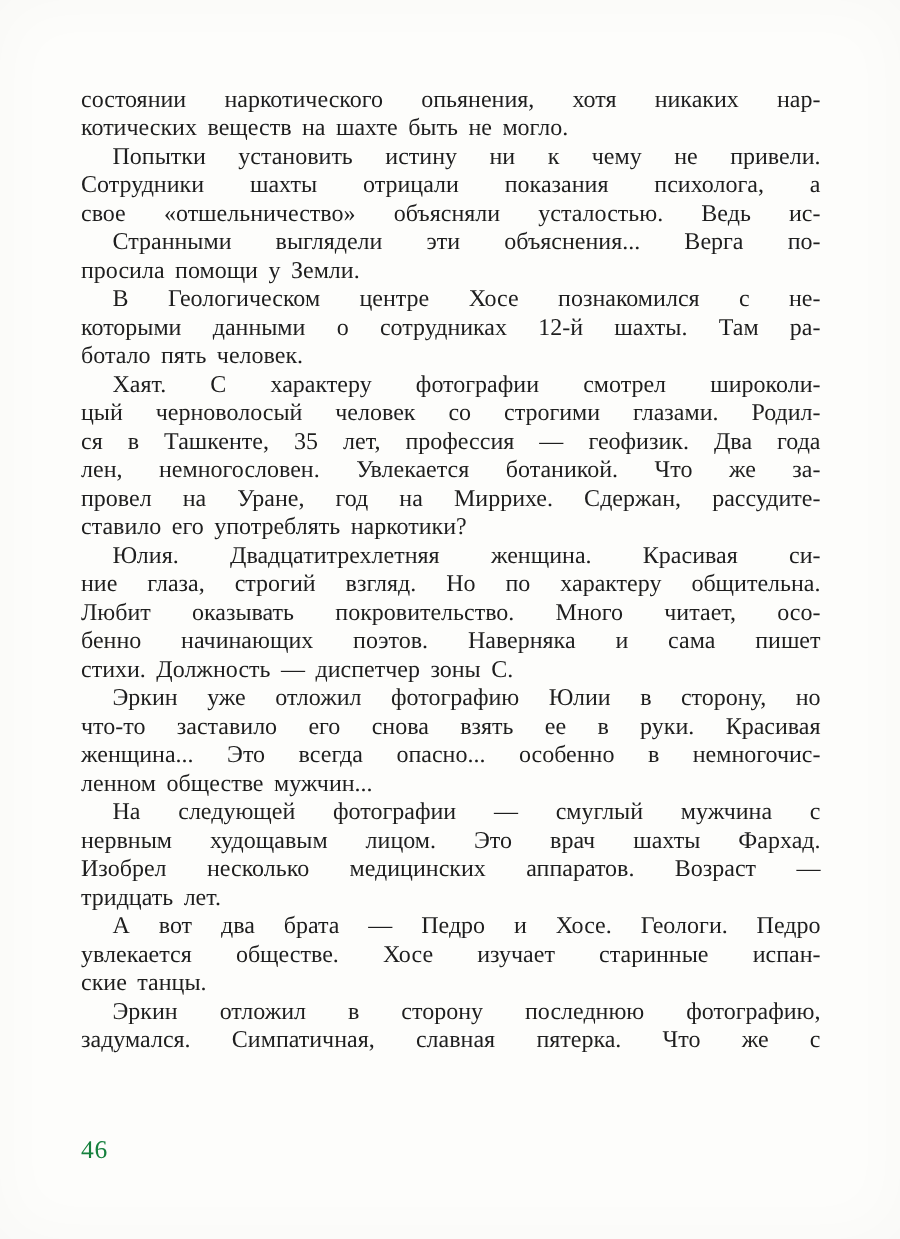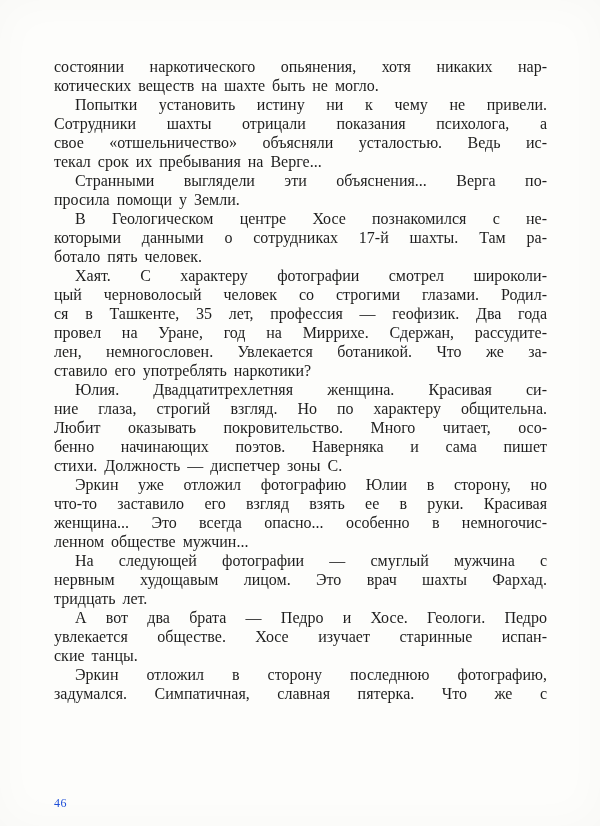--- a/index.html
+++ b/index.html
@@ -42,75 +42,74 @@
     text-align-last: left;
     word-spacing: 3px;
   }
   .para.indent .line.first {
     text-indent: 21px;
   }
   .page-number {
     position: absolute;
     left: 54px;
     top: 758px;
-    color: #1d4ed8;
-    font-size: 12px;
+    color: #15803d;
+    font-size: 17px;
     line-height: 18px;
     letter-spacing: 0.5px;
-    margin-top: 36px;
   }
 </style>
 </head>
 <body>
 
 <div class="book-page">
   <div class="text-block">
       <div class="para">
         <div class="line first">состоянии наркотического опьянения, хотя никаких нар-</div>
         <div class="line last">котических веществ на шахте быть не могло.</div>
       </div>
       <div class="para indent">
         <div class="line first">Попытки установить истину ни к чему не привели.</div>
         <div class="line">Сотрудники шахты отрицали показания психолога, а</div>
         <div class="line">свое «отшельничество» объясняли усталостью. Ведь ис-</div>
-        <div class="line last">текал срок их пребывания на Верге...</div>
       </div>
       <div class="para indent">
         <div class="line first">Странными выглядели эти объяснения... Верга по-</div>
         <div class="line last">просила помощи у Земли.</div>
       </div>
       <div class="para indent">
         <div class="line first">В Геологическом центре Хосе познакомился с не-</div>
-        <div class="line">которыми данными о сотрудниках 17-й шахты. Там ра-</div>
+        <div class="line">которыми данными о сотрудниках 12-й шахты. Там ра-</div>
         <div class="line last">ботало пять человек.</div>
       </div>
       <div class="para indent">
         <div class="line first">Хаят. С характеру  фотографии смотрел широколи-</div>
         <div class="line">цый черноволосый человек со строгими глазами. Родил-</div>
         <div class="line">ся в Ташкенте, 35 лет, профессия — геофизик. Два года</div>
+        <div class="line">лен, немногословен. Увлекается ботаникой. Что же за-</div>
         <div class="line">провел на Уране, год на Миррихе. Сдержан, рассудите-</div>
-        <div class="line">лен, немногословен. Увлекается ботаникой. Что же за-</div>
         <div class="line last">ставило его употреблять наркотики?</div>
       </div>
       <div class="para indent">
         <div class="line first">Юлия. Двадцатитрехлетняя женщина. Красивая си-</div>
         <div class="line">ние глаза, строгий взгляд. Но по характеру общительна.</div>
         <div class="line">Любит оказывать покровительство. Много читает, осо-</div>
         <div class="line">бенно начинающих поэтов.  Наверняка и сама пишет</div>
         <div class="line last">стихи. Должность — диспетчер зоны С.</div>
       </div>
       <div class="para indent">
         <div class="line first">Эркин уже отложил фотографию Юлии в сторону, но</div>
-        <div class="line">что-то заставило его взгляд взять ее в руки. Красивая</div>
+        <div class="line">что-то заставило его снова взять ее в руки. Красивая</div>
         <div class="line">женщина... Это всегда опасно... особенно в немногочис-</div>
         <div class="line last">ленном обществе мужчин...</div>
       </div>
       <div class="para indent">
         <div class="line first">На следующей фотографии — смуглый мужчина с</div>
         <div class="line">нервным худощавым лицом. Это врач шахты Фархад.</div>
+        <div class="line">Изобрел несколько медицинских аппаратов. Возраст —</div>
         <div class="line last">тридцать лет.</div>
       </div>
       <div class="para indent">
         <div class="line first">А вот два брата — Педро и Хосе. Геологи. Педро</div>
         <div class="line">увлекается обществе. Хосе изучает старинные испан-</div>
         <div class="line last">ские танцы.</div>
       </div>
       <div class="para indent">
         <div class="line first">Эркин отложил в сторону последнюю фотографию,</div>
         <div class="line">задумался. Симпатичная, славная пятерка. Что же с</div>

